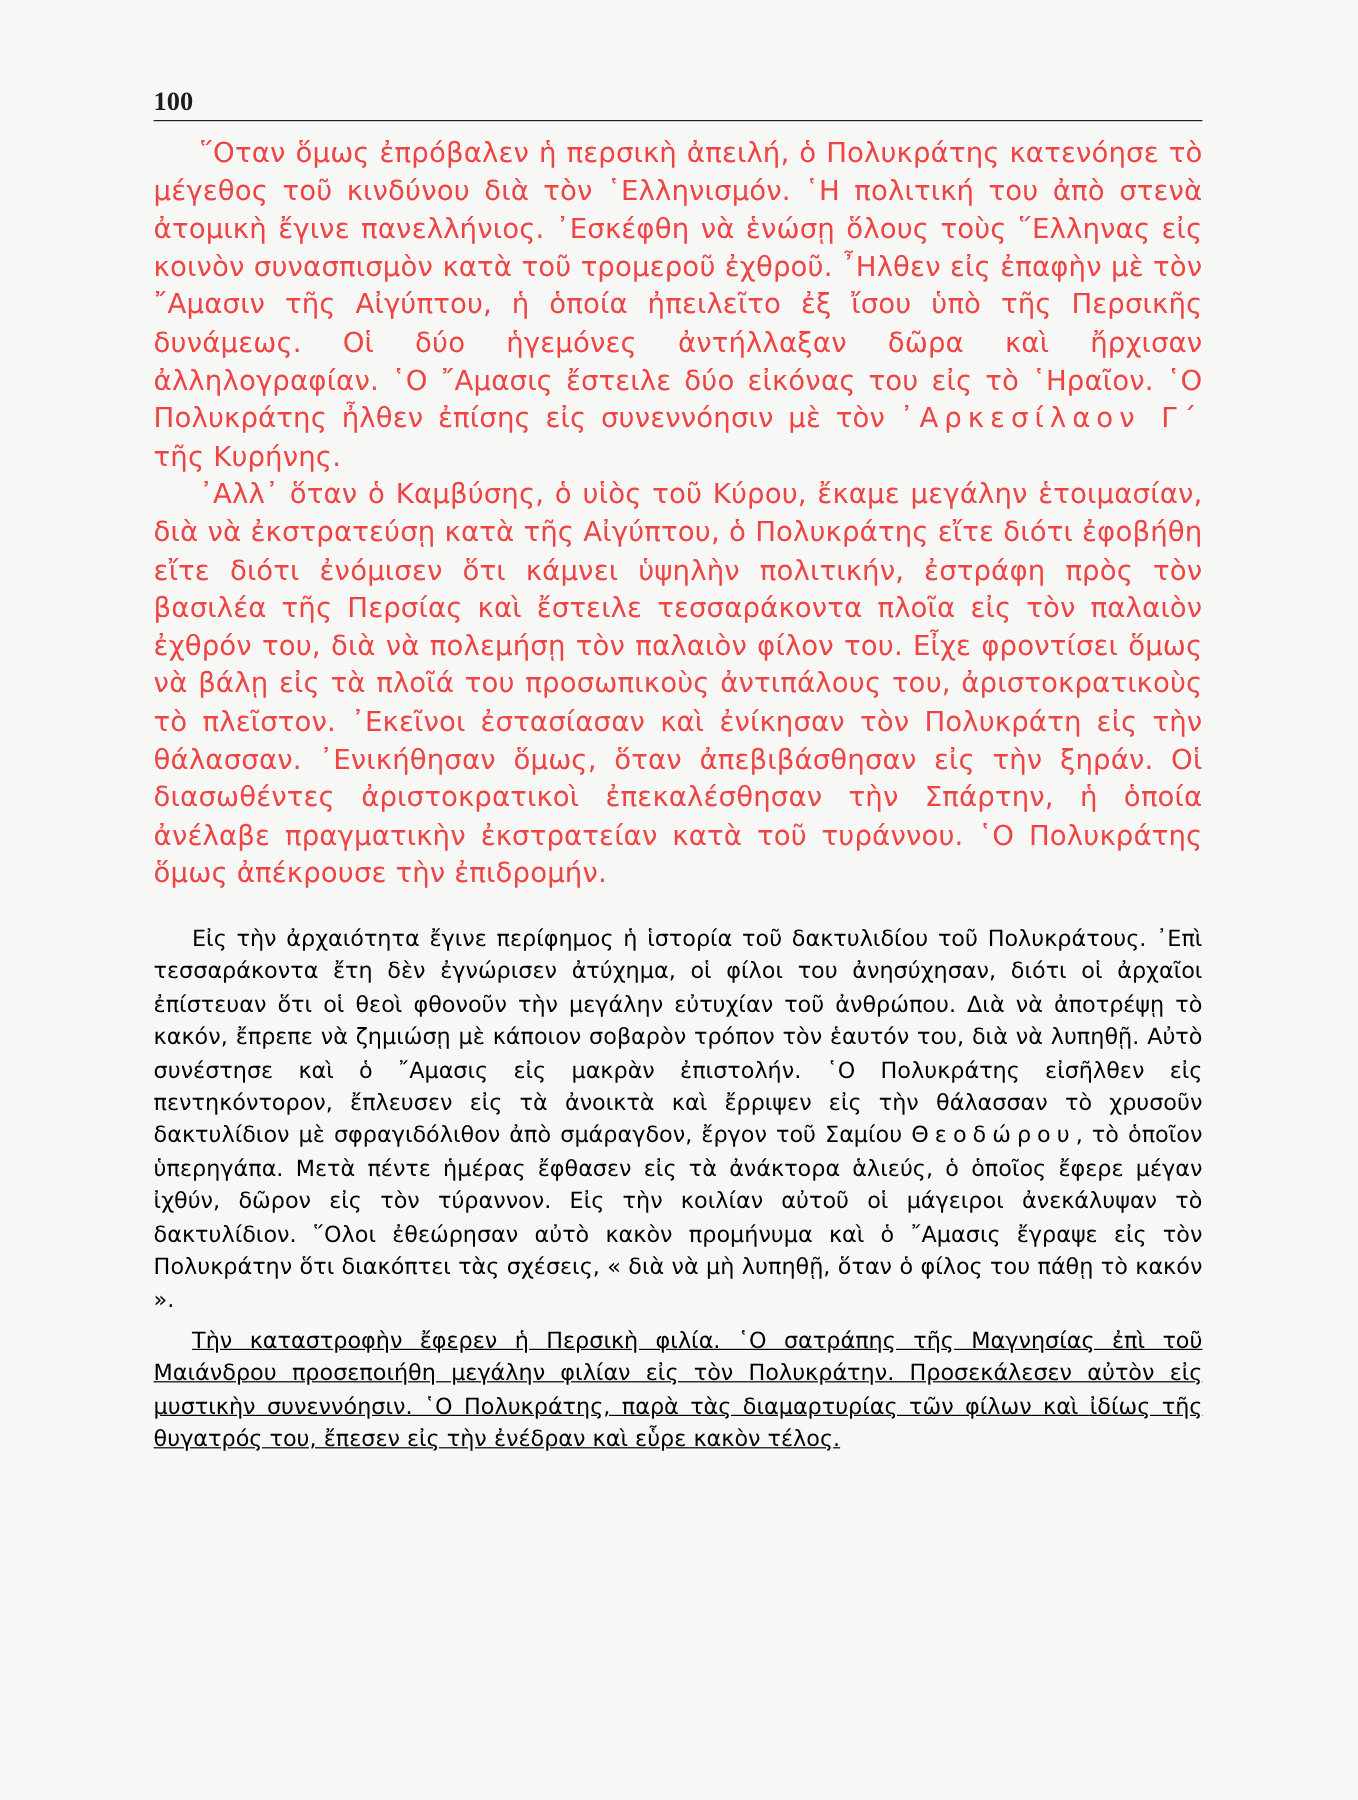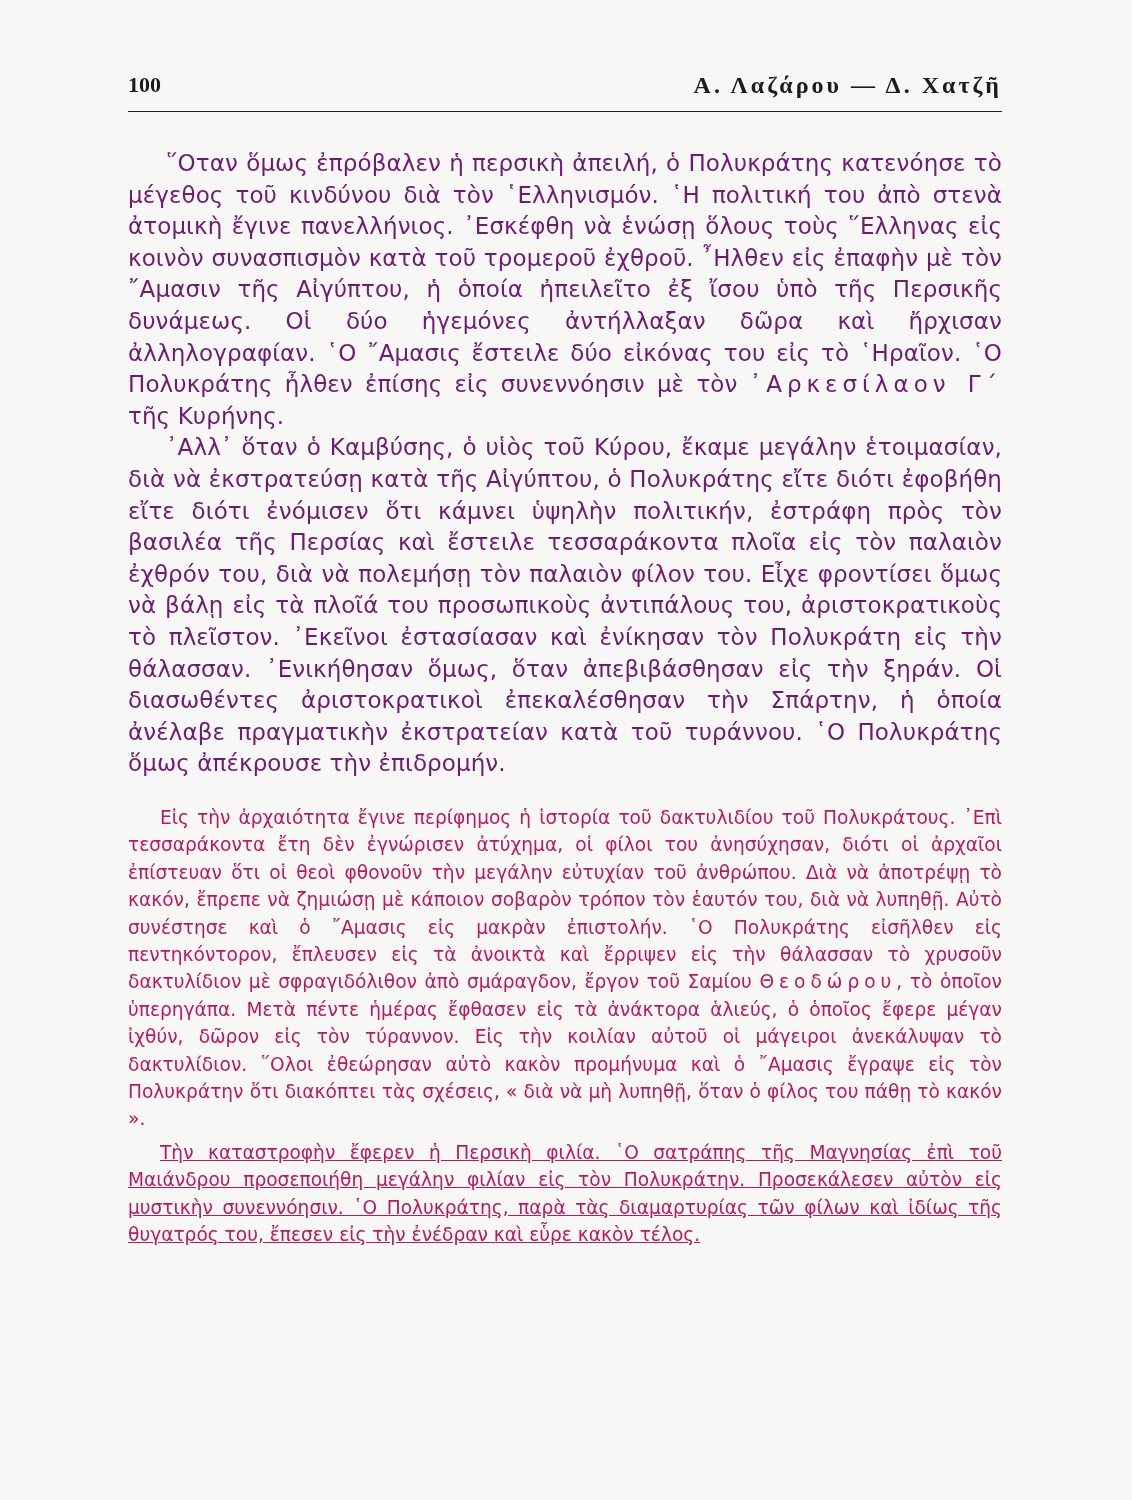--- a/index.html
+++ b/index.html
@@ -9,61 +9,60 @@
       color: #1c1c1c;
       position: relative;
       overflow: hidden;
     }
     .page {
       position: absolute;
       left: 128px; top: 72px;
       width: 874px;
     }
     .running-head {
-      display: flex; justify-content: space-between; align-items: flex-start;
+      display: flex; justify-content: space-between; align-items: flex-end;
       border-bottom: 1.5px solid #222;
-      padding-bottom: 12px;
+      padding-bottom: 2px;
       font-family: "Liberation Serif", serif;
       gap: 47px;
     }
     .page-number {
       font-size: 22px; font-weight: bold; letter-spacing: 0;
     }
     .running-title {
       font-size: 24px; font-weight: bold; letter-spacing: 3px;
     }
     .main-text {
-      margin-top: 36px;
+      margin-top: 12px;
       font-family: "DejaVu Sans", sans-serif;
       font-size: 23px;
       line-height: 31.6px;
       text-align: justify;
       letter-spacing: 0.1px;
-      color: #701a75;
+      color: #ef4444;
     }
     .main-text p { margin: 0; text-indent: 38px; }
     .spaced { letter-spacing: 5px; }
     .small-text {
       margin-top: 24px;
       font-family: "DejaVu Sans", sans-serif;
       font-size: 18.6px;
       line-height: 27.4px;
       text-align: justify;
-      color: #be185d;
+      color: #000000;
     }
     .small-text p { margin: 0; text-indent: 32px; }
     .small-text p + p { margin-top: 6px; text-decoration: underline; }
   </style>
 </head>
 <body>
 
 <div class="page">
   <div class="running-head">
     <span class="page-number">100</span>
-    <span class="running-title">Α. Λαζάρου — Δ. Χατζῆ</span>
   </div>
 
   <div class="main-text">
     <p><span>῞Οταν ὅμως ἐπρόβαλεν ἡ περσικὴ ἀπειλή, ὁ Πολυκράτης κατενόησε τὸ μέγεθος τοῦ κινδύνου διὰ τὸν ῾Ελληνισμόν. ῾Η πολιτική του ἀπὸ στενὰ ἀτομικὴ ἔγινε πανελλήνιος. ᾿Εσκέφθη νὰ ἑνώσῃ ὅλους τοὺς ῞Ελληνας εἰς κοινὸν συνασπισμὸν κατὰ τοῦ τρομεροῦ ἐχθροῦ. ῏Ηλθεν εἰς ἐπαφὴν μὲ τὸν ῎Αμασιν τῆς Αἰγύπτου, ἡ ὁποία ἠπειλεῖτο ἐξ ἴσου ὑπὸ τῆς Περσικῆς δυνάμεως. Οἱ δύο ἡγεμόνες ἀντήλλαξαν δῶρα καὶ ἤρχισαν ἀλληλογραφίαν. ῾Ο ῎Αμασις ἔστειλε δύο εἰκόνας του εἰς τὸ ῾Ηραῖον. ῾Ο Πολυκράτης ἦλθεν ἐπίσης εἰς συνεννόησιν μὲ τὸν </span><span class="spaced">᾿Αρκεσίλαον Γ΄</span><span> τῆς Κυρήνης.</span></p>
     <p><span>᾿Αλλ᾿ ὅταν ὁ Καμβύσης, ὁ υἱὸς τοῦ Κύρου, ἔκαμε μεγάλην ἑτοιμασίαν, διὰ νὰ ἐκστρατεύσῃ κατὰ τῆς Αἰγύπτου, ὁ Πολυκράτης εἴτε διότι ἐφοβήθη εἴτε διότι ἐνόμισεν ὅτι κάμνει ὑψηλὴν πολιτικήν, ἐστράφη πρὸς τὸν βασιλέα τῆς Περσίας καὶ ἔστειλε τεσσαράκοντα πλοῖα εἰς τὸν παλαιὸν ἐχθρόν του, διὰ νὰ πολεμήσῃ τὸν παλαιὸν φίλον του. Εἶχε φροντίσει ὅμως νὰ βάλῃ εἰς τὰ πλοῖά του προσωπικοὺς ἀντιπάλους του, ἀριστοκρατικοὺς τὸ πλεῖστον. ᾿Εκεῖνοι ἐστασίασαν καὶ ἐνίκησαν τὸν Πολυκράτη εἰς τὴν θάλασσαν. ᾿Ενικήθησαν ὅμως, ὅταν ἀπεβιβάσθησαν εἰς τὴν ξηράν. Οἱ διασωθέντες ἀριστοκρατικοὶ ἐπεκαλέσθησαν τὴν Σπάρτην, ἡ ὁποία ἀνέλαβε πραγματικὴν ἐκστρατείαν κατὰ τοῦ τυράννου. ῾Ο Πολυκράτης ὅμως ἀπέκρουσε τὴν ἐπιδρομήν.</span></p>
   </div>
 
   <div class="small-text">
     <p><span>Εἰς τὴν ἀρχαιότητα ἔγινε περίφημος ἡ ἱστορία τοῦ δακτυλιδίου τοῦ Πολυκράτους. ᾿Επὶ τεσσαράκοντα ἔτη δὲν ἐγνώρισεν ἀτύχημα, οἱ φίλοι του ἀνησύχησαν, διότι οἱ ἀρχαῖοι ἐπίστευαν ὅτι οἱ θεοὶ φθονοῦν τὴν μεγάλην εὐτυχίαν τοῦ ἀνθρώπου. Διὰ νὰ ἀποτρέψῃ τὸ κακόν, ἔπρεπε νὰ ζημιώσῃ μὲ κάποιον σοβαρὸν τρόπον τὸν ἑαυτόν του, διὰ νὰ λυπηθῇ. Αὐτὸ συνέστησε καὶ ὁ ῎Αμασις εἰς μακρὰν ἐπιστολήν. ῾Ο Πολυκράτης εἰσῆλθεν εἰς πεντηκόντορον, ἔπλευσεν εἰς τὰ ἀνοικτὰ καὶ ἔρριψεν εἰς τὴν θάλασσαν τὸ χρυσοῦν δακτυλίδιον μὲ σφραγιδόλιθον ἀπὸ σμάραγδον, ἔργον τοῦ Σαμίου </span><span class="spaced">Θεοδώρου</span><span>, τὸ ὁποῖον ὑπερηγάπα. Μετὰ πέντε ἡμέρας ἔφθασεν εἰς τὰ ἀνάκτορα ἁλιεύς, ὁ ὁποῖος ἔφερε μέγαν ἰχθύν, δῶρον εἰς τὸν τύραννον. Εἰς τὴν κοιλίαν αὐτοῦ οἱ μάγειροι ἀνεκάλυψαν τὸ δακτυλίδιον. ῞Ολοι ἐθεώρησαν αὐτὸ κακὸν προμήνυμα καὶ ὁ ῎Αμασις ἔγραψε εἰς τὸν Πολυκράτην ὅτι διακόπτει τὰς σχέσεις, « διὰ νὰ μὴ λυπηθῇ, ὅταν ὁ φίλος του πάθῃ τὸ κακόν ».</span></p>
     <p><span>Τὴν καταστροφὴν ἔφερεν ἡ Περσικὴ φιλία. ῾Ο σατράπης τῆς Μαγνησίας ἐπὶ τοῦ Μαιάνδρου προσεποιήθη μεγάλην φιλίαν εἰς τὸν Πολυκράτην. Προσεκάλεσεν αὐτὸν εἰς μυστικὴν συνεννόησιν. ῾Ο Πολυκράτης, παρὰ τὰς διαμαρτυρίας τῶν φίλων καὶ ἰδίως τῆς θυγατρός του, ἔπεσεν εἰς τὴν ἐνέδραν καὶ εὗρε κακὸν τέλος.</span></p>

